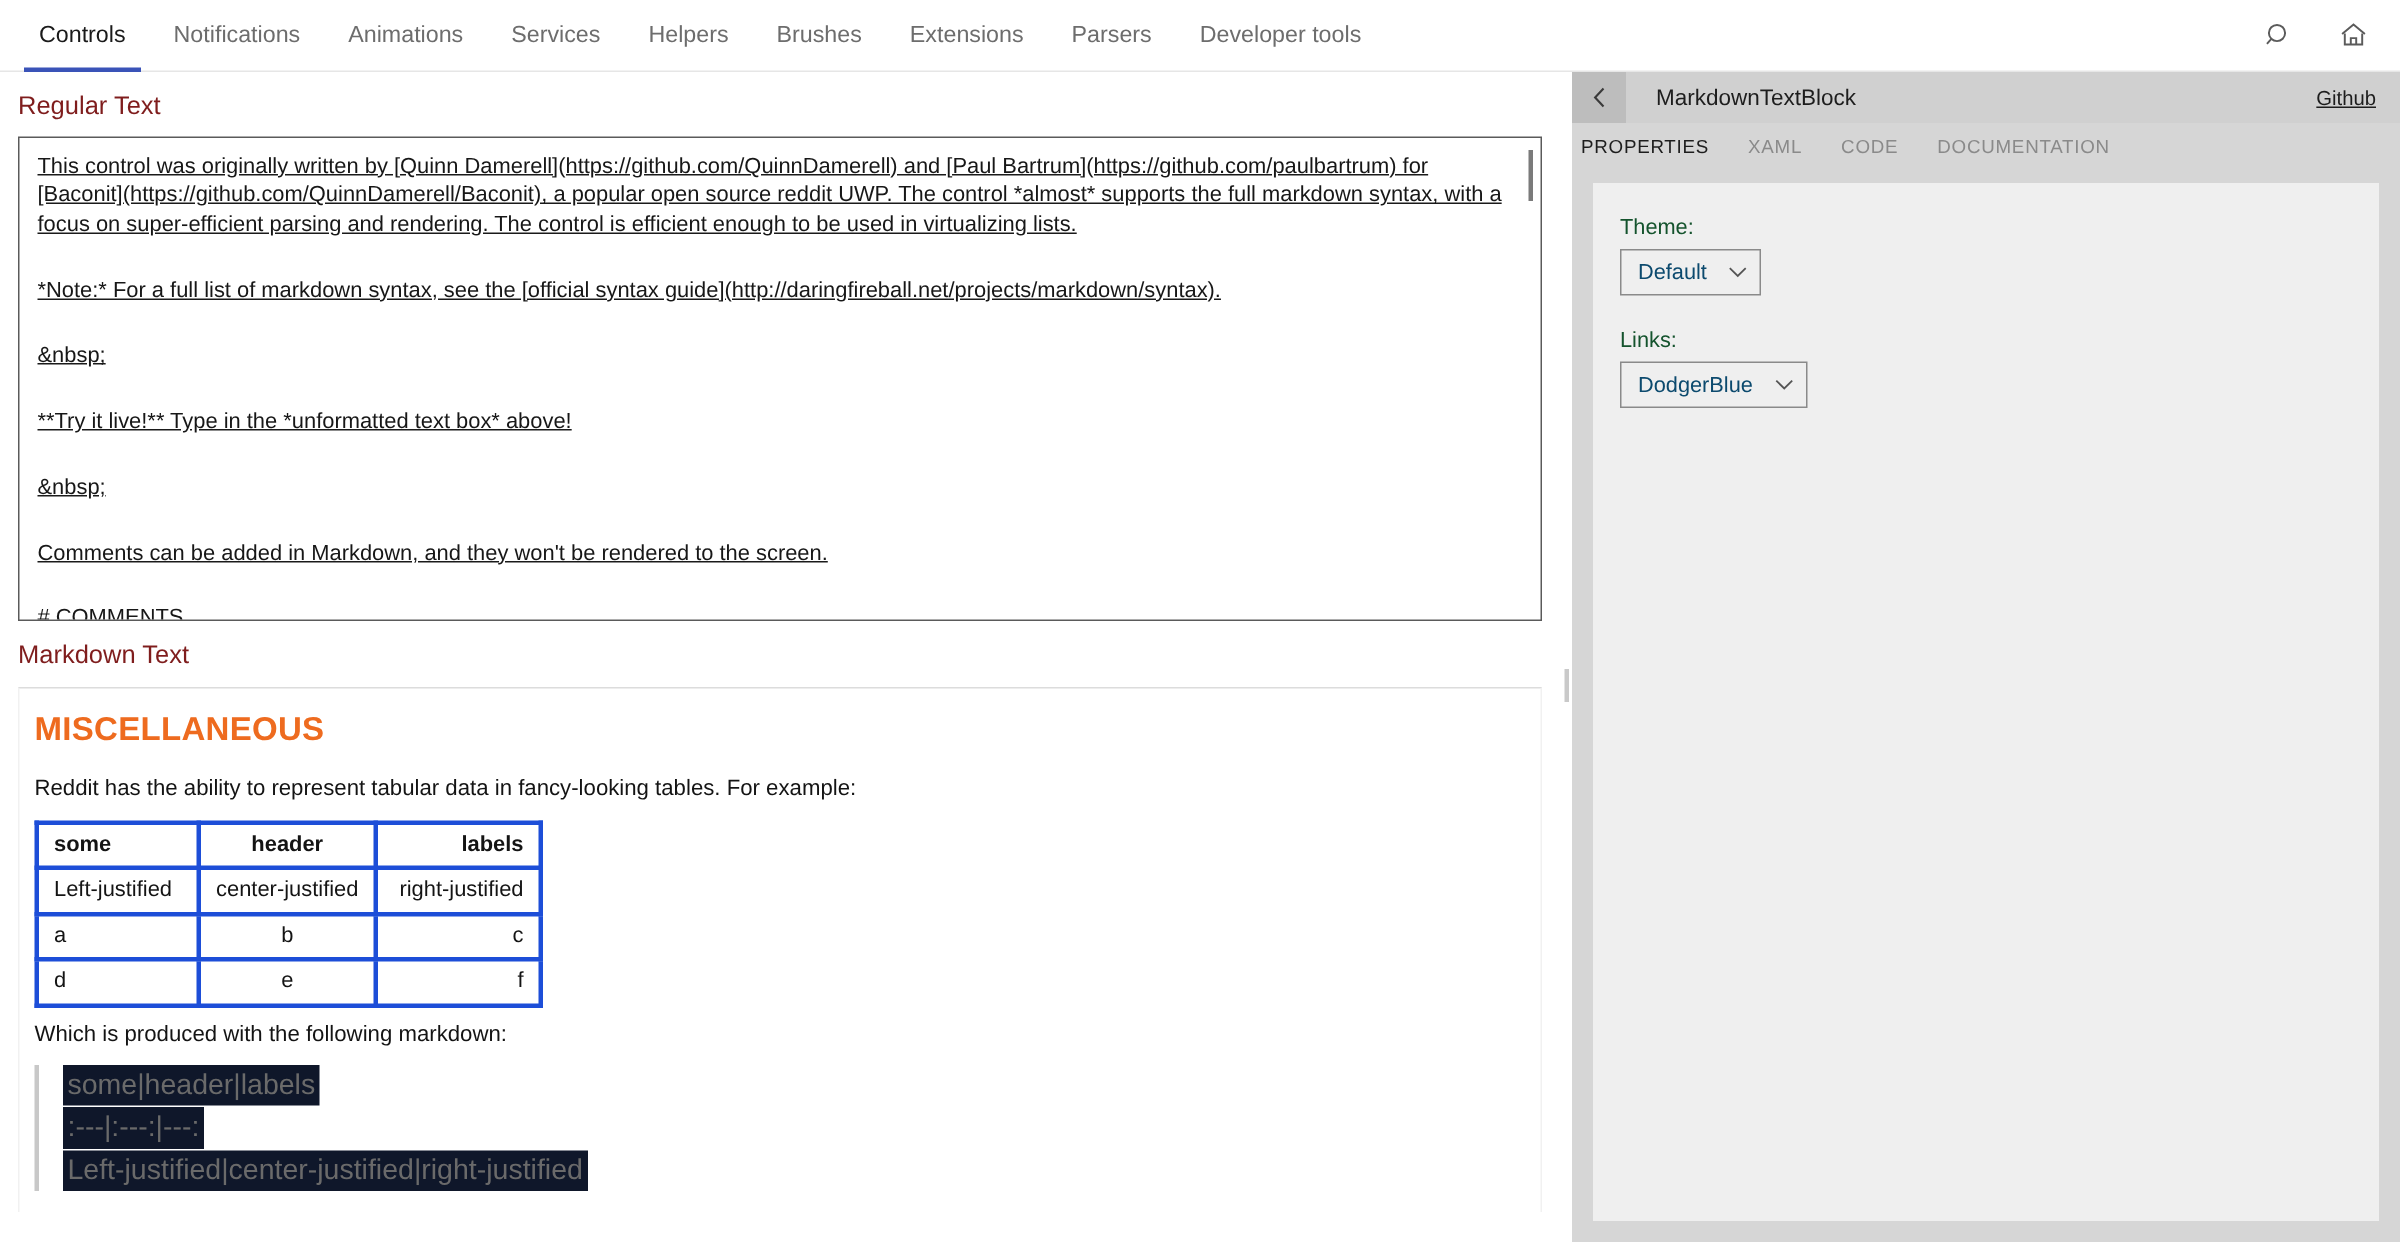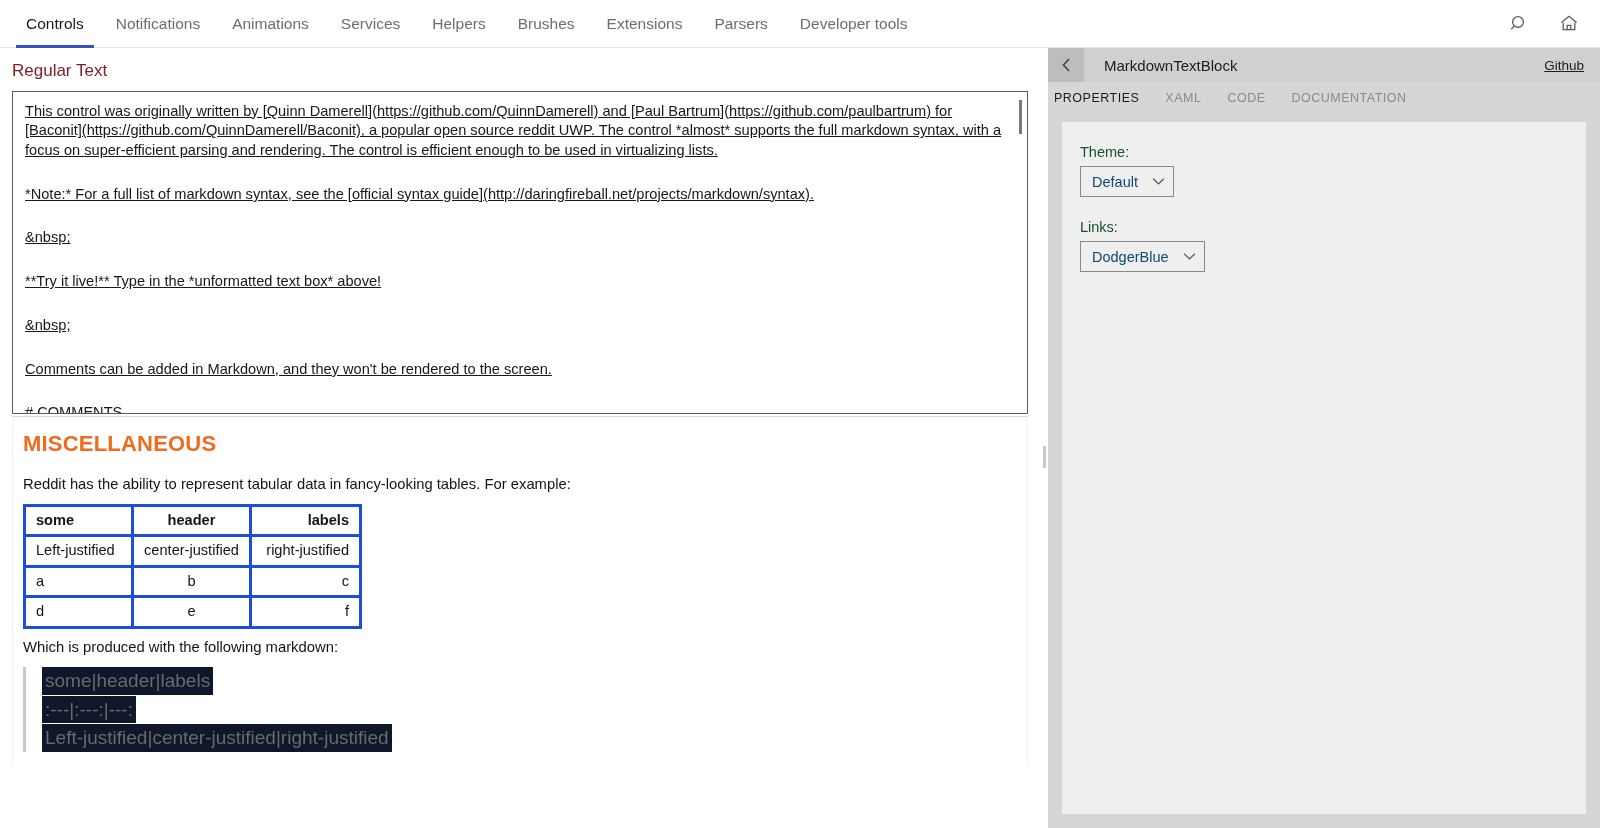--- a/index.html
+++ b/index.html
@@ -304,20 +304,21 @@
             <p>*Note:* For a full list of markdown syntax, see the [official syntax guide](http://daringfireball.net/projects/markdown/syntax).</p>
             <p>&amp;nbsp;</p>
             <p>**Try it live!** Type in the *unformatted text box* above!</p>
             <p>&amp;nbsp;</p>
             <p>Comments can be added in Markdown, and they won't be rendered to the screen.</p>
             <p># COMMENTS</p>
           </div>
         <div class="tb-scroll"></div>
       </div>
 
+      <div class="section-label">Markdown Text</div>
 
       <div class="mdwrap">
         <div class="md-h1">MISCELLANEOUS</div>
         <div class="md-p">Reddit has the ability to represent tabular data in fancy-looking tables. For example:</div>
 
         <table class="md-table">
           <thead>
             <tr id="md-thead-row">
                 <th class="col-0" style="text-align: left;">some</th>
                 <th class="col-1" style="text-align: center;">header</th>

